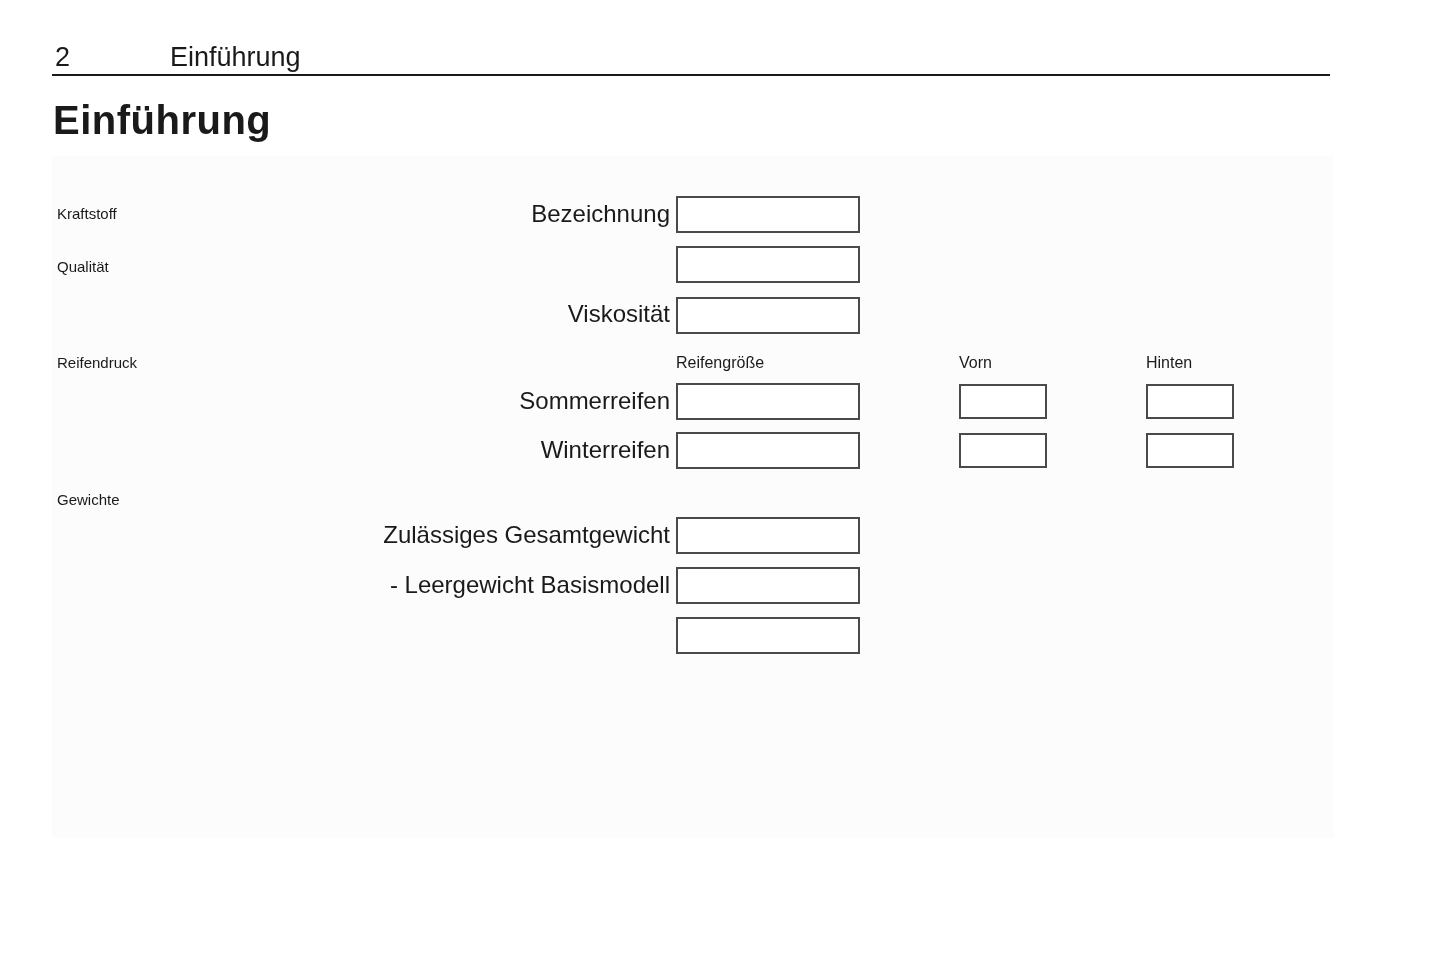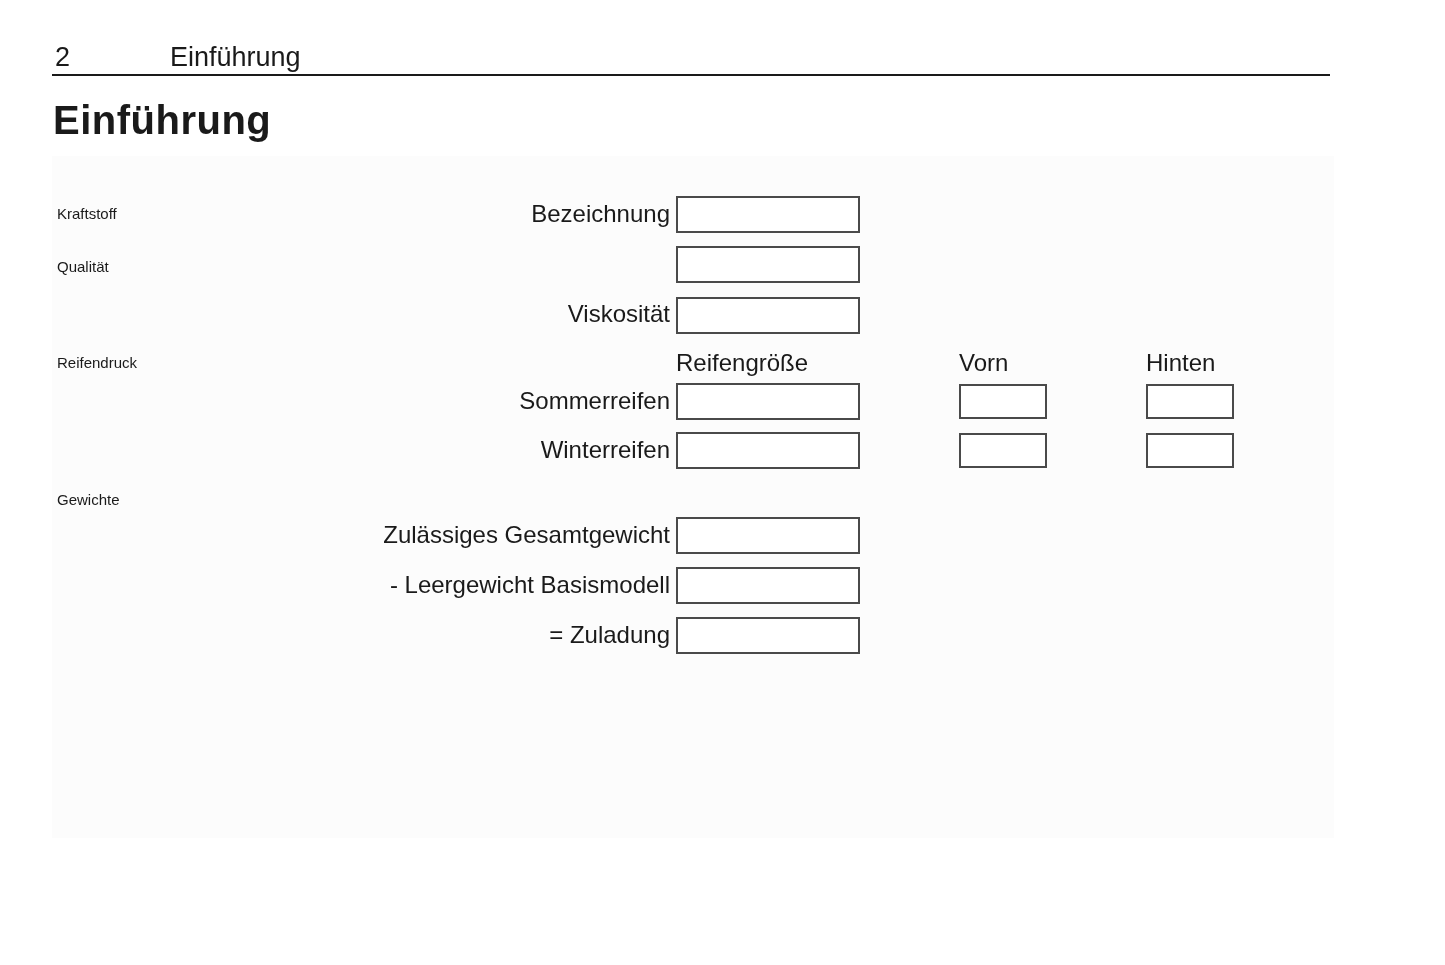--- a/index.html
+++ b/index.html
@@ -52,21 +52,21 @@
   }
   .f-label {
     position: absolute;
     left: 270px; width: 400px;
     text-align: right;
     font-size: 24px; line-height: 28px;
     white-space: nowrap;
   }
   .col-header {
     position: absolute;
-    font-size: 24px; line-height: 28px;
+    font-size: 16px; line-height: 28px;
   }
 
   .field-box {
     position: absolute;
     width: 184px; height: 37px;
     background: #ffffff;
     border: 2px solid #4a4a4a;
     border-radius: 0;
     font-family: "Liberation Sans", "DejaVu Sans", sans-serif;
     font-size: 22px;
@@ -113,16 +113,15 @@
   <div class="f-label" style="top:436px;">Winterreifen</div>
   <input type="text" class="field-box" style="left: 676px; top: 432px;" value="">
   <input type="text" class="field-box small" style="left: 959px; top: 433px;" value="">
   <input type="text" class="field-box small" style="left: 1146px; top: 433px;" value="">
 
   <div class="sec-label" style="left:57px; top:486px;">Gewichte</div>
   <div class="f-label" style="top:521px;">Zulässiges Gesamtgewicht</div>
   <input type="text" class="field-box" style="left: 676px; top: 517px;" value="">
   <div class="f-label" style="top:571px;">- Leergewicht Basismodell</div>
   <input type="text" class="field-box" style="left: 676px; top: 567px;" value="">
-  <div class="f-label" style="top:621px;">= Zuladung</div>
   <input type="text" class="field-box" style="left: 676px; top: 617px;" value="">
 
 </div>
 
 </body></html>

